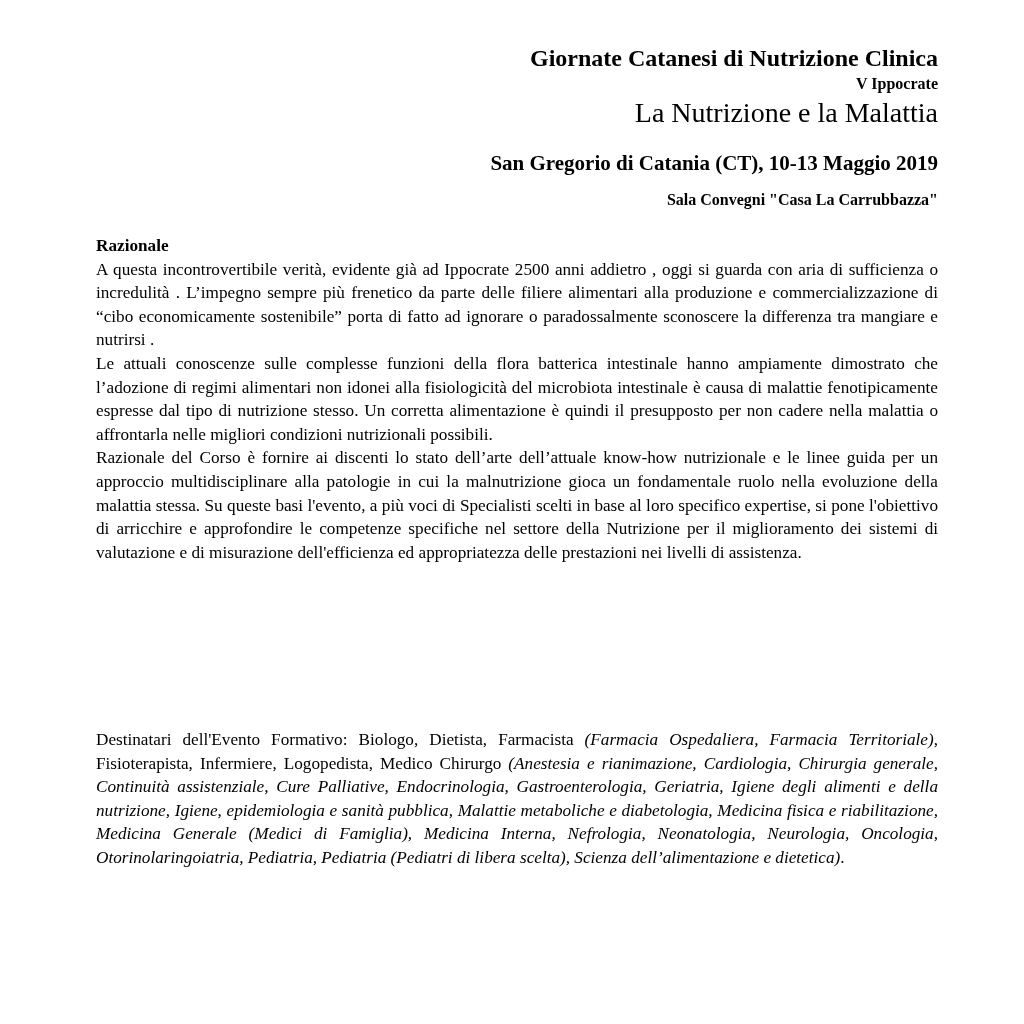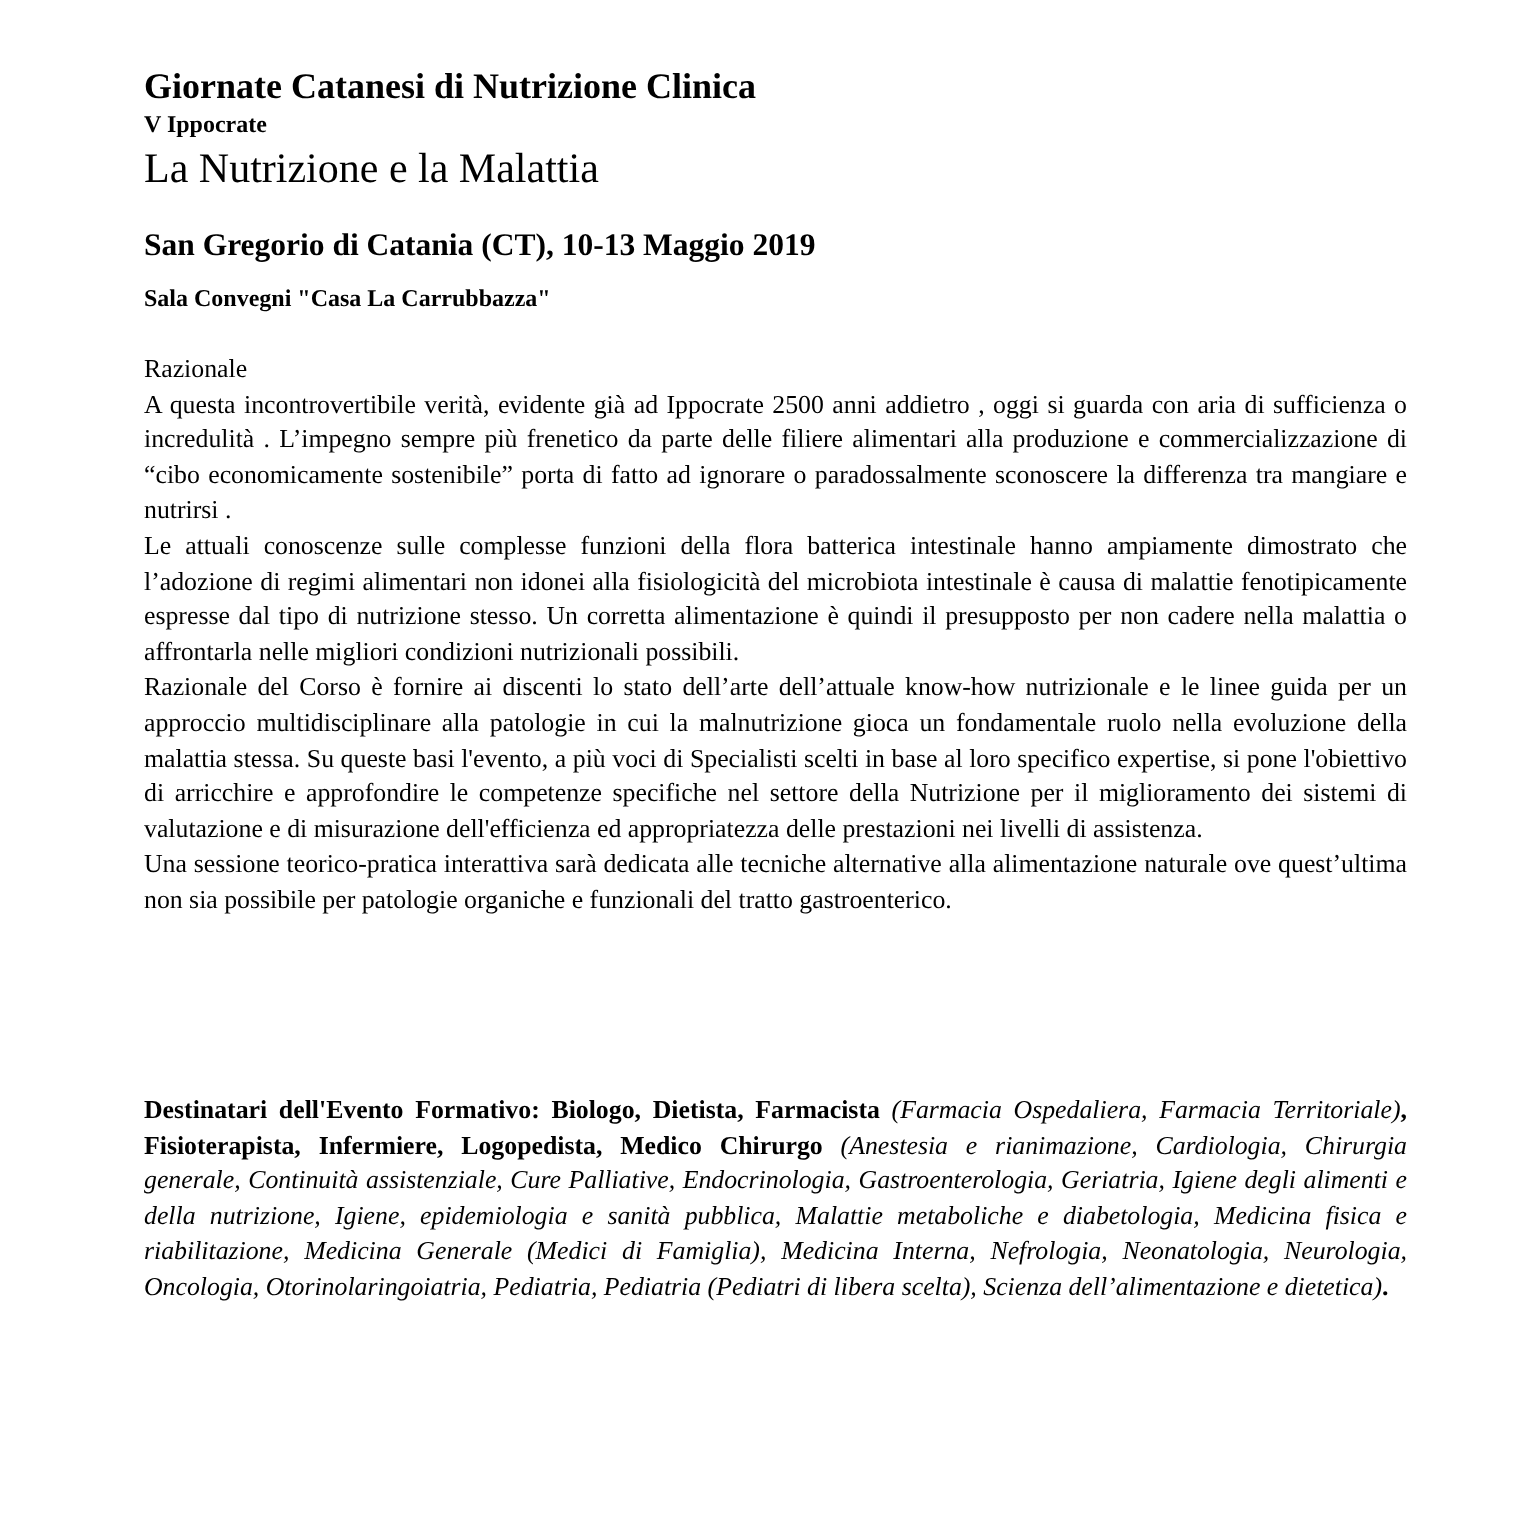--- a/index.html
+++ b/index.html
@@ -1,48 +1,47 @@
 <!DOCTYPE html>
 <html><head>
 <meta charset="utf-8">
 <style>
   html, body { margin: 0; padding: 0; background: #ffffff; }
   body { width: 1024px; height: 1024px; overflow: hidden; position: relative; color: #000; font-family: "Liberation Serif", "DejaVu Serif", serif; }
   .page { position: absolute; left: 96px; top: 0; width: 842px; }
-  .hdr { text-align: left; width: 842px; font-weight: bold; }
+  .hdr { text-align: right; width: 842px; font-weight: bold; }
   .t1 { position: absolute; top: 44px; font-size: 24px; line-height: 28px; }
   .t2 { position: absolute; top: 74px; font-size: 16px; line-height: 20px; }
   .t3 { position: absolute; top: 96px; font-size: 28px; line-height: 34px; font-weight: normal; }
   .t4 { position: absolute; top: 150px; font-size: 21px; line-height: 26px; }
   .t5 { position: absolute; top: 190px; font-size: 16px; line-height: 20px; }
   .sec { position: absolute; left: 0; width: 842px; font-size: 17.2px; line-height: 23.6px; text-align: justify; }
   .sec p { margin: 0; }
-  .h { font-weight: normal; }
-  .b { font-weight: bold; }
+  .h { font-weight: bold; }
+  .b { font-weight: normal; }
   .i { font-style: italic; }
   .s1 { top: 234px; }
   .s2 { top: 728px; }
   .s3 { top: 938px; }
 </style>
 </head>
 <body>
 
 <div class="page">
   <div class="hdr t1">Giornate Catanesi di Nutrizione Clinica</div>
   <div class="hdr t2">V Ippocrate</div>
   <div class="hdr t3">La Nutrizione e la Malattia</div>
   <div class="hdr t4">San Gregorio di Catania (CT), 10-13 Maggio 2019</div>
   <div class="hdr t5">Sala Convegni "Casa La Carrubbazza"</div>
 
   <div class="sec s1">
     <p class="h">Razionale</p>
     <p>A questa incontrovertibile verità, evidente già ad Ippocrate 2500 anni addietro , oggi si guarda con aria di sufficienza o incredulità .  L’impegno sempre più frenetico da parte delle filiere alimentari alla produzione  e commercializzazione  di “cibo economicamente sostenibile” porta di fatto  ad ignorare o paradossalmente sconoscere  la differenza tra mangiare e nutrirsi .</p>
     <p>Le attuali conoscenze sulle complesse funzioni della flora batterica intestinale hanno ampiamente dimostrato che l’adozione di regimi alimentari non idonei alla fisiologicità del microbiota intestinale è causa di malattie fenotipicamente espresse dal tipo di nutrizione stesso. Un corretta alimentazione  è quindi il presupposto per non cadere nella malattia o affrontarla nelle migliori condizioni nutrizionali possibili.</p>
     <p>Razionale del Corso è fornire ai discenti lo stato dell’arte dell’attuale know-how nutrizionale  e le linee guida per un approccio multidisciplinare alla patologie in cui la malnutrizione gioca un fondamentale ruolo nella evoluzione della malattia stessa.  Su queste basi l'evento, a più voci di Specialisti scelti in base al loro specifico expertise, si pone l'obiettivo di arricchire e approfondire le competenze specifiche nel settore della Nutrizione per il miglioramento dei sistemi di valutazione e di misurazione dell'efficienza ed appropriatezza delle prestazioni nei livelli di assistenza.</p>
-    <p>Una sessione teorico-pratica interattiva sarà dedicata alle tecniche alternative alla alimentazione naturale ove quest’ultima non sia possibile per patologie organiche e funzionali del tratto gastroenterico.</p>
   </div>
 
   <div class="sec s2">
     <p><span class="b">Destinatari dell'Evento Formativo: Biologo, Dietista, Farmacista</span><span class="i"> (Farmacia Ospedaliera, Farmacia Territoriale)</span><span class="b">, Fisioterapista, Infermiere, Logopedista, Medico Chirurgo</span><span class="i">  (Anestesia e rianimazione, Cardiologia, Chirurgia generale, Continuità assistenziale, Cure Palliative, Endocrinologia, Gastroenterologia, Geriatria, Igiene degli alimenti e della nutrizione, Igiene, epidemiologia e sanità pubblica, Malattie metaboliche e diabetologia, Medicina fisica e riabilitazione, Medicina Generale (Medici di Famiglia), Medicina Interna, Nefrologia, Neonatologia, Neurologia, Oncologia, Otorinolaringoiatria, Pediatria, Pediatria (Pediatri di libera scelta), Scienza dell’alimentazione e dietetica)</span><span class="b">.</span></p>
   </div>
 
   <div class="sec s3">
   </div>
 </div>
 

